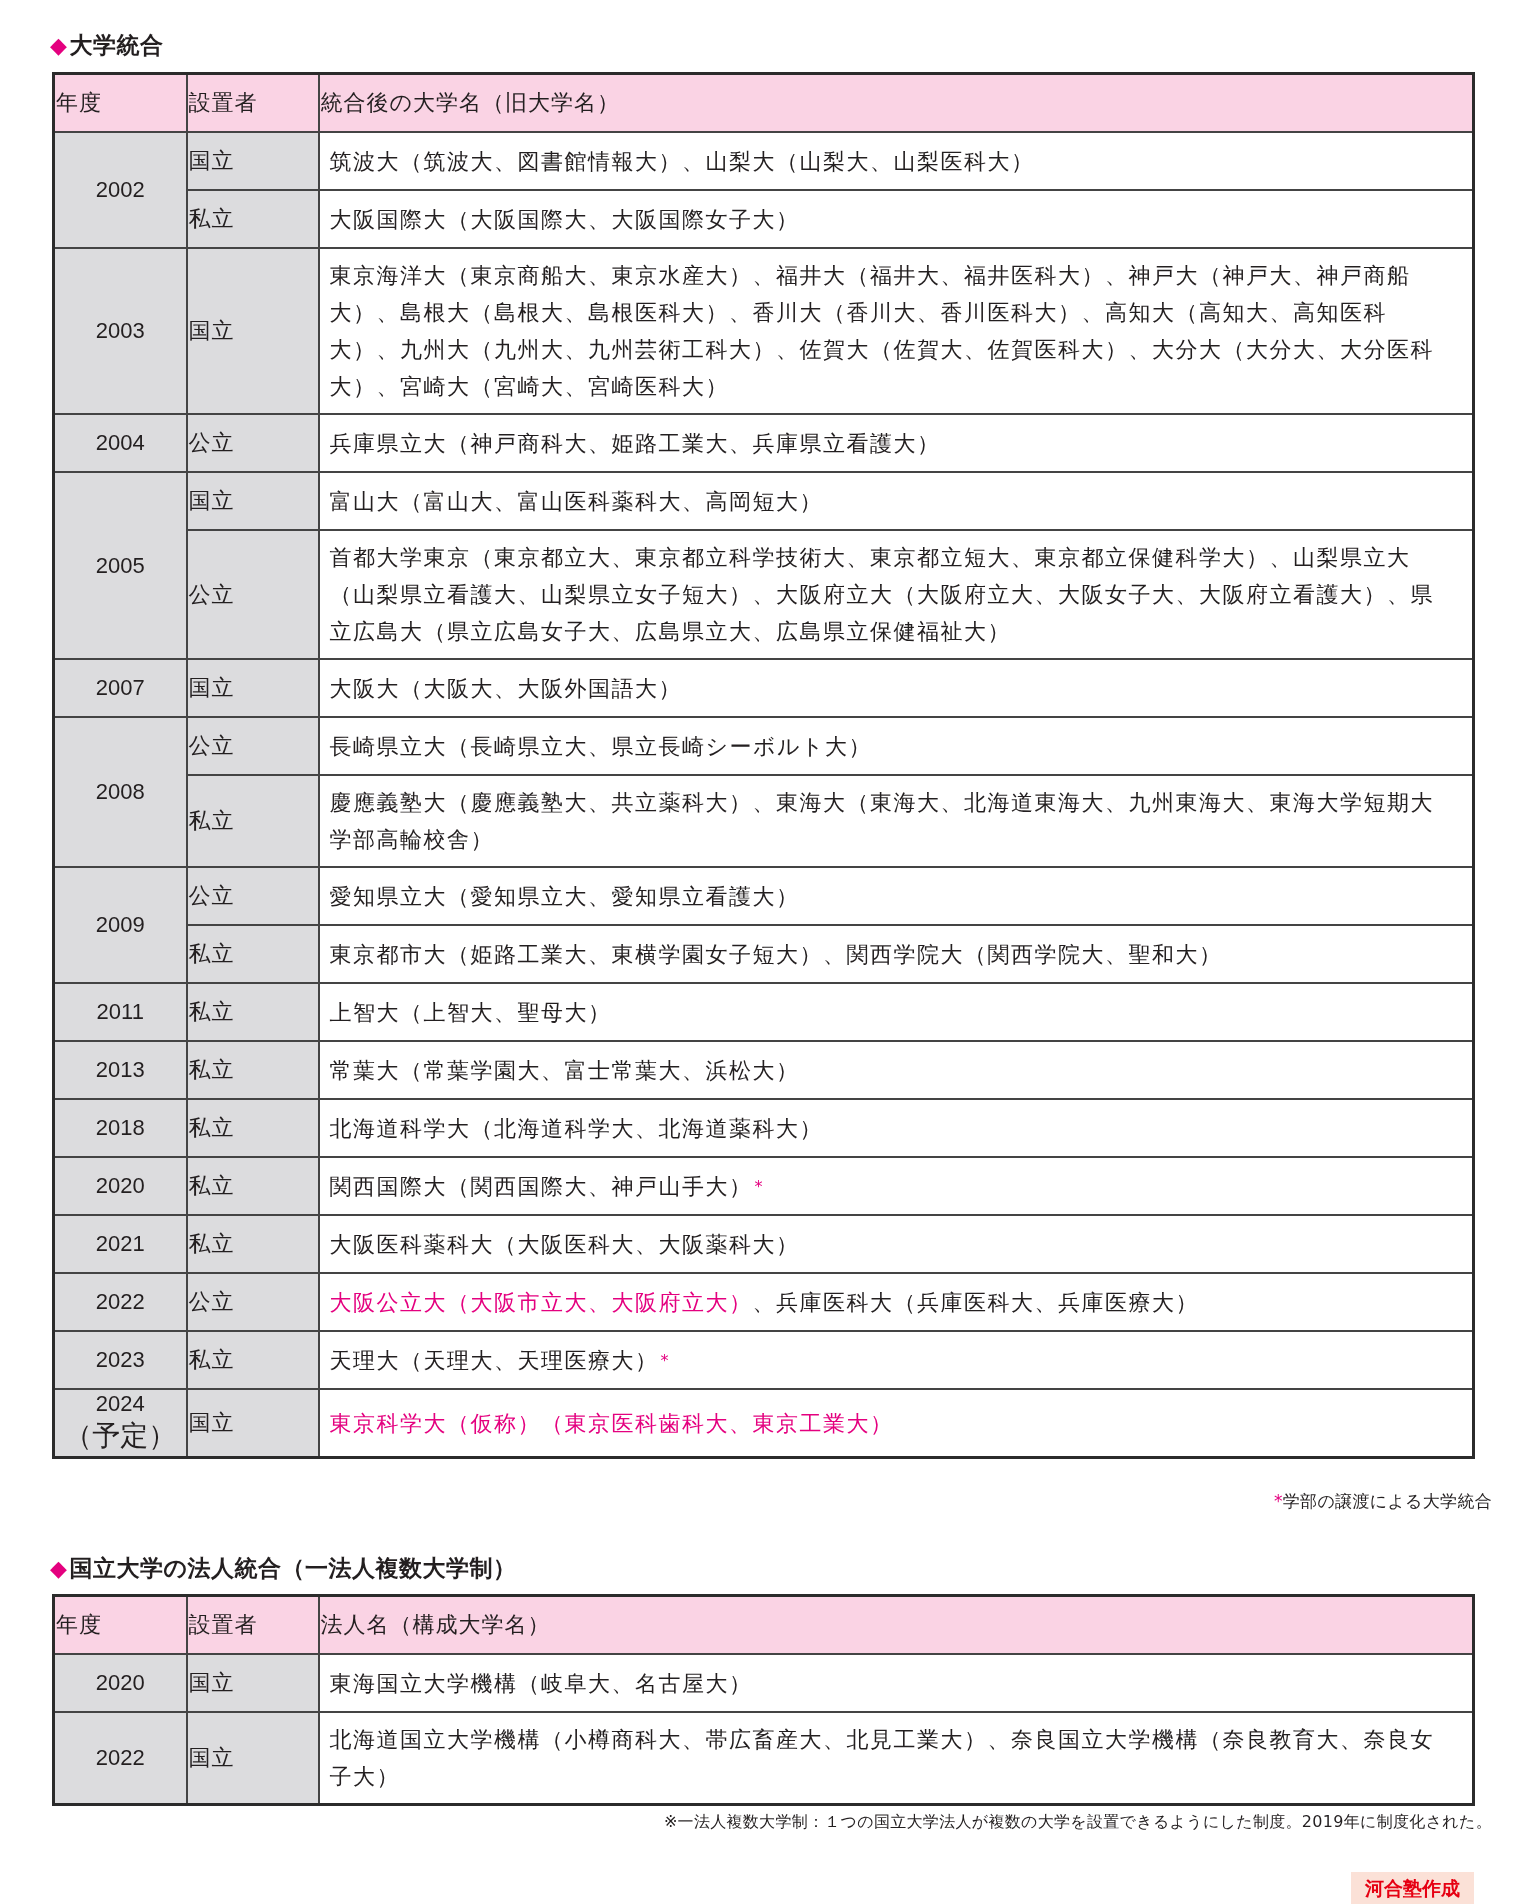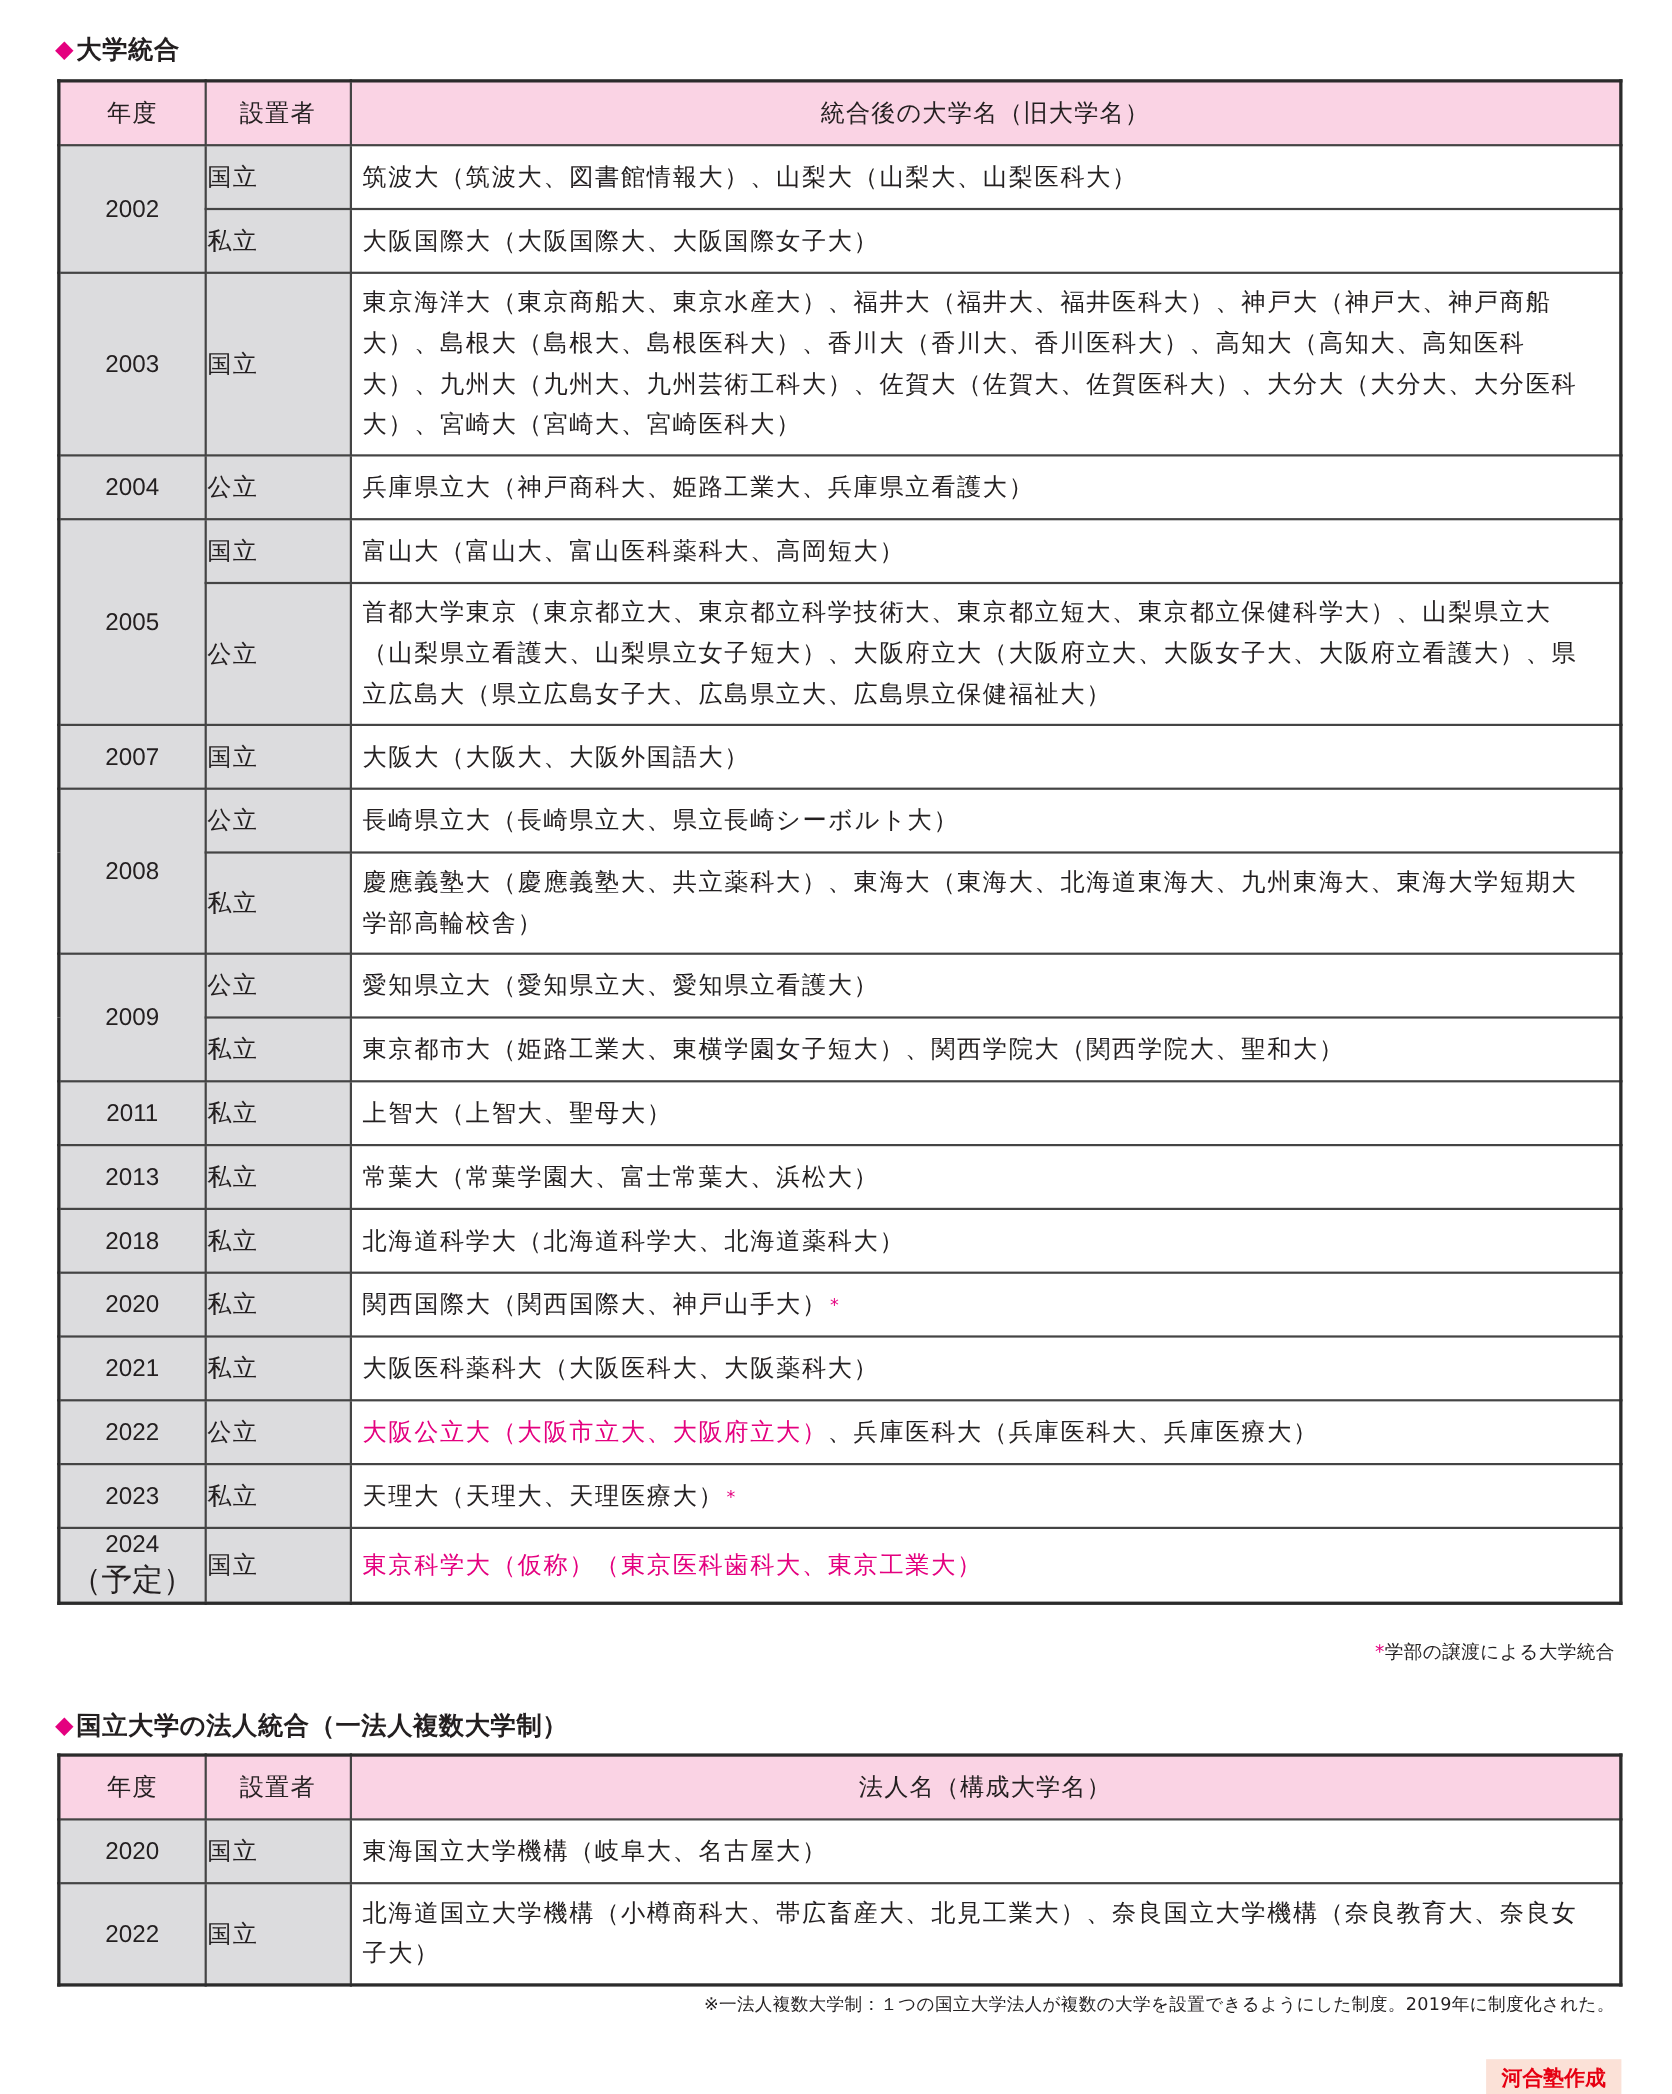--- a/index.html
+++ b/index.html
@@ -1,28 +1,28 @@
 <!DOCTYPE html>
 <html><head>
 <meta charset="utf-8">
 <style>
   html, body { margin:0; padding:0; background:#ffffff; }
   body { width:1520px; height:1904px; position:relative; font-family:"DejaVu Sans", "Liberation Sans", sans-serif; color:#231f20; }
   .section-title { position:absolute; left:50px; font-size:23px; font-weight:bold; letter-spacing:0.5px; display:flex; align-items:center; }
   .diamond { color:#e4007f; font-size:22px; margin-right:2px; }
   table.merge { position:absolute; left:52px; width:1423px; border-collapse:collapse; table-layout:fixed; border:3px solid #2b2b2b; }
   table.merge th, table.merge td { border:2px solid #444; font-size:22px; }
-  table.merge th { background:#fad3e4; font-weight:normal; height:54px; text-align:center; letter-spacing:1px; }
+  table.merge th { background:#fad3e4; font-weight:normal; height:54px; text-align:left; letter-spacing:1px; }
   td.year { background:#dcdcde; text-align:center; font-family:Liberation Sans, sans-serif; font-size:23px; }
   td.year .sub { display:block; font-size:28px; }
   td.type { background:#dcdcde; letter-spacing:1px; }
   td.content { background:#fff; padding:8px 16px 8px 10px; line-height:37px; letter-spacing:1.5px; height:40px; }
   .pink { color:#e4007f; }
   .star { color:#e4007f; font-size:16px; vertical-align:top; margin-left:2px; }
-  .note { position:absolute; right:52px; font-size:17px; letter-spacing:0.3px; }
+  .note { position:absolute; right:28px; font-size:17px; letter-spacing:0.3px; }
   .credit { position:absolute; right:46px; top:1872px; background:#fbe1d7; color:#e60012; font-weight:bold; font-size:19px; padding:4px 14px; }
 </style>
 </head>
 <body>
 
 <div class="section-title" style="top:30px;">
   <span class="diamond">◆</span>
   <span>大学統合</span>
 </div>
 

